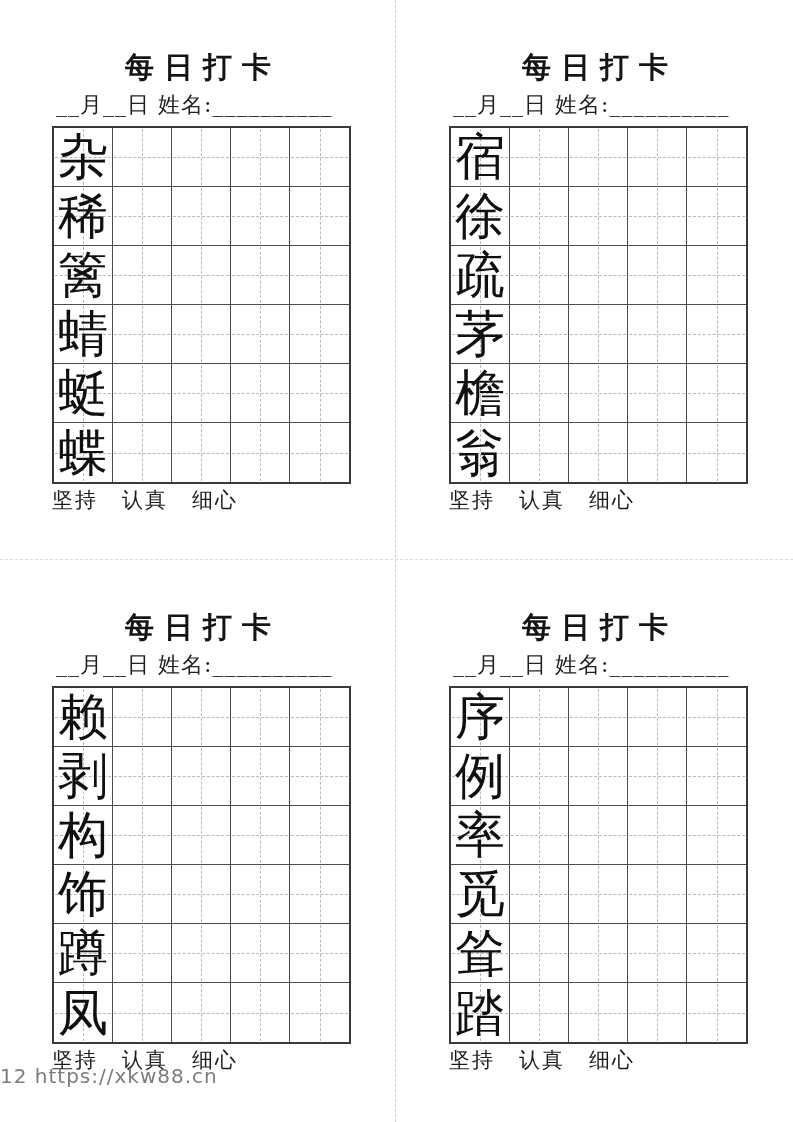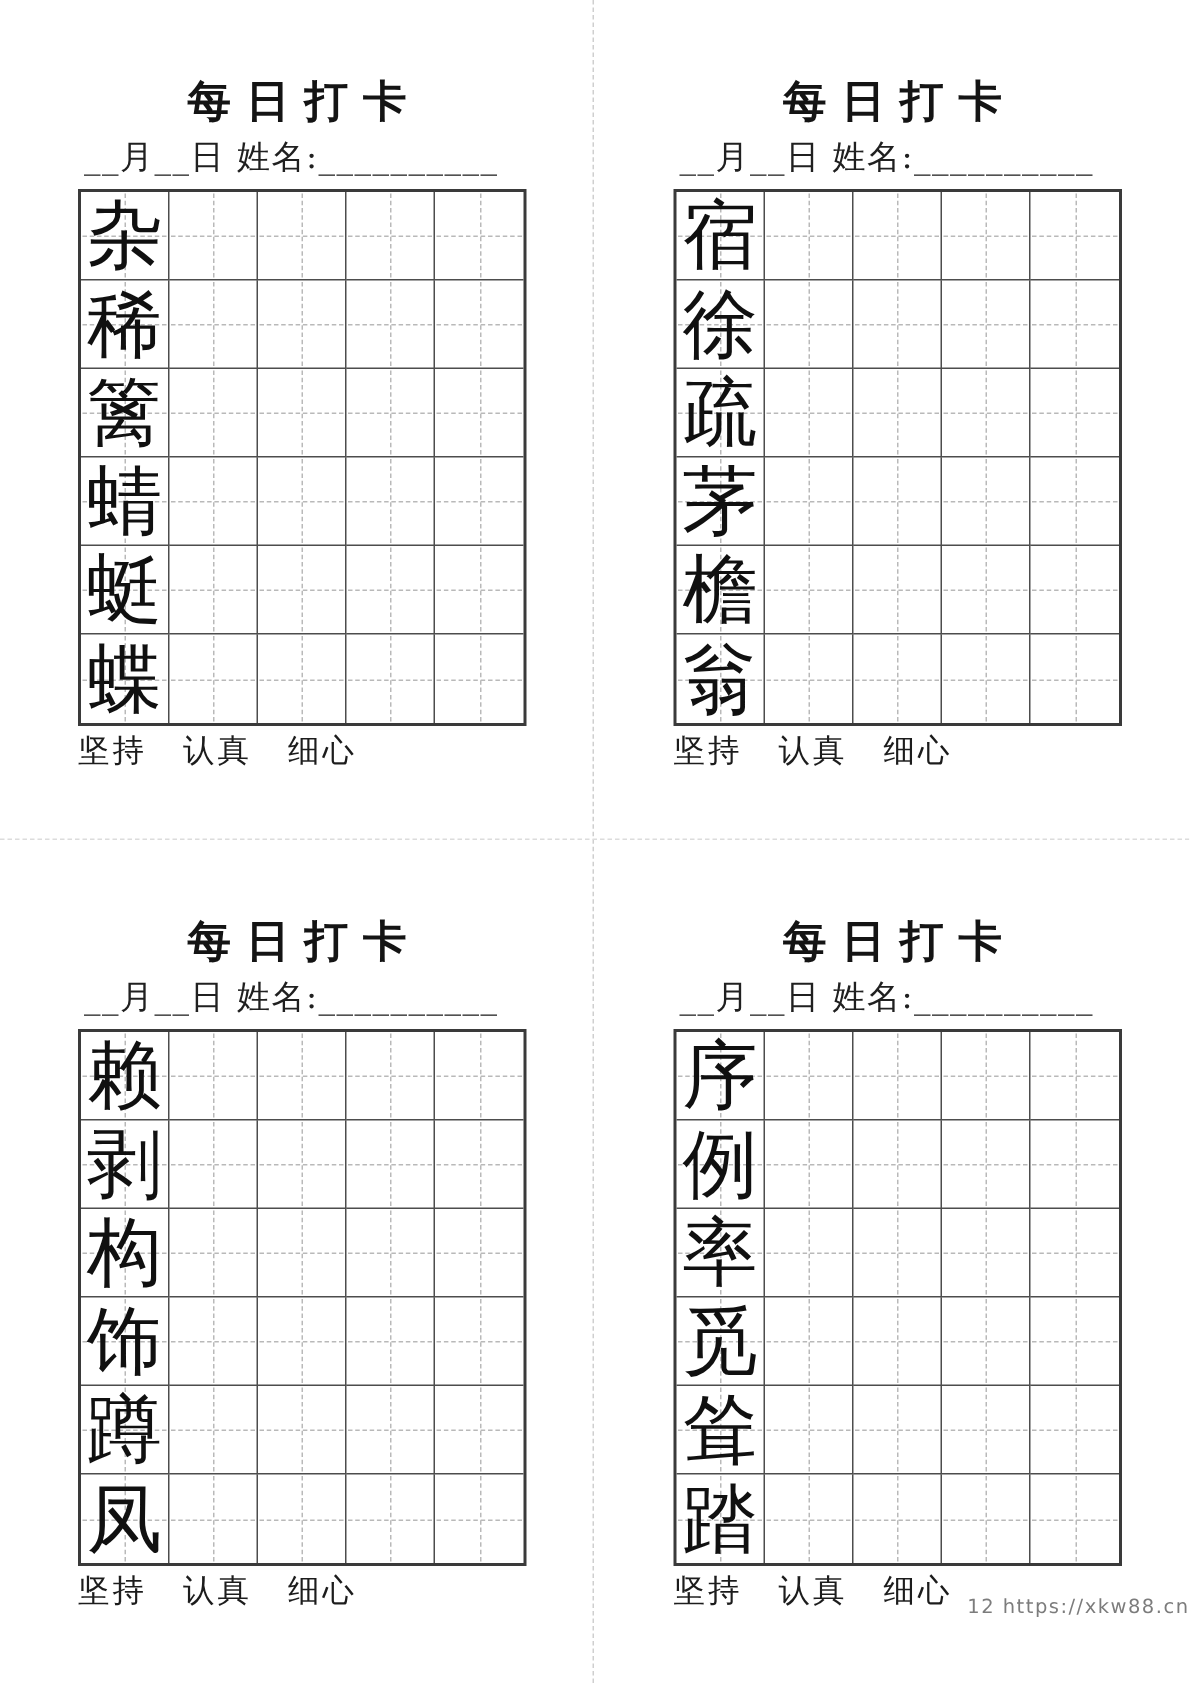--- a/index.html
+++ b/index.html
@@ -124,23 +124,23 @@
     gap: 24px;
     font-size: 21px;
     color: #1c1c1c;
     letter-spacing: 2px;
   }
   .footer {
     position: absolute;
     top: 1064px;
     left: 0;
     width: 100%;
-    text-align: right;
+    text-align: left;
     font-family: "DejaVu Sans", sans-serif;
-    font-size: 13px;
+    font-size: 20px;
     color: #7c7c7c;
     letter-spacing: 1px;
   }
 </style>
 </head>
 <body>
 
 <div class="page">
   <div class="cut-v"></div>
   <div class="cut-h"></div>

